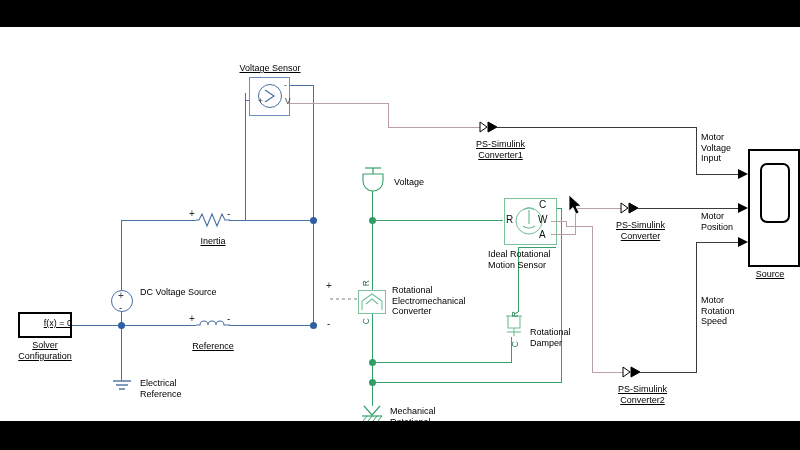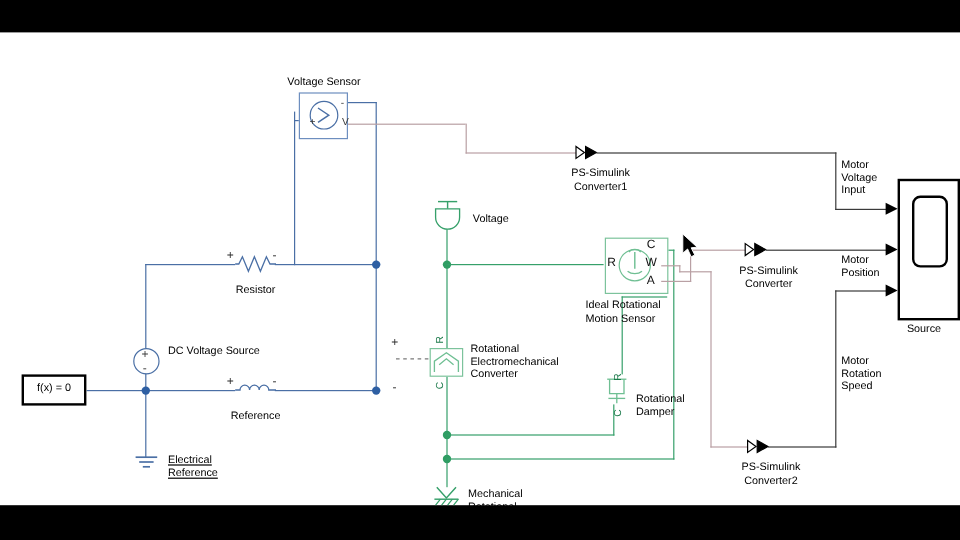--- a/index.html
+++ b/index.html
@@ -24,21 +24,21 @@
   .w.sim{background:#3a3a3a;}
 
   .node{position:absolute;width:7px;height:7px;border-radius:50%;background:#2e5fa3;}
   .node.green{background:#2f9d63;}
 
   
   .lbl{
     position:absolute;color:#000;font-size:9px;line-height:10.5px;
     font-family:"Liberation Sans", sans-serif;white-space:pre;
   }
-  .lbl.c{text-align:center;}
+  .lbl.c{text-align:center;text-decoration:underline;}
   .port{
     position:absolute;font-size:8.5px;color:#1b1b1b;line-height:8.5px;
     font-family:"Liberation Sans", sans-serif;
   }
   .port.g{color:#1d7a4b;}
   .sign{position:absolute;font-size:10px;color:#2b2b2b;line-height:10px;}
 
   
   .blk{position:absolute;box-sizing:border-box;}
   .blk-el{border:1px solid #6d8ebf;background:#fff;}
@@ -83,43 +83,45 @@
     <div class="w wv" style="left:245px;top:66px;height:128px;"></div>
     <div class="w wv" style="left:313px;top:58px;height:136px;"></div>
     <div class="w wh" style="left:290px;top:58px;width:24px;"></div>
     <div class="w wh" style="left:245px;top:73px;width:15px;"></div>
 
     <div class="node" style="left:118px;top:295px;"></div>
     <div class="node" style="left:310px;top:190px;"></div>
     <div class="node" style="left:310px;top:295px;"></div>
 
     <div class="blk blk-bk" style="left:18px;top:285px;width:54px;height:26px;"></div>
-    <div class="lbl c" style="left:18px;top:291px;width:54px;text-align:center;font-size:9px;">f(x) = 0</div>
+    <div class="lbl c" style="left:18px;top:291px;width:54px;text-align:right;font-size:9px;">f(x) = 0</div>
+    <div class="lbl c" style="left:10px;top:313px;width:70px;text-align:center;">Solver
+Configuration</div>
 
     <svg style="left:110px;top:262px;" width="24" height="24">
       <circle cx="12" cy="12" r="10.5" fill="#fff" stroke="#4a6fa5" stroke-width="1"></circle>
     </svg>
     <div class="sign" style="left:118px;top:264px;color:#3a3a3a;">+</div>
     <div class="sign" style="left:119px;top:276px;color:#3a3a3a;">-</div>
     <div class="lbl" style="left:140px;top:260px;">DC Voltage Source</div>
 
     <svg style="left:109px;top:352px;" width="26" height="18">
       <line x1="4" y1="2" x2="22" y2="2" stroke="#4a6fa5" stroke-width="1.4"></line>
       <line x1="7" y1="6" x2="19" y2="6" stroke="#4a6fa5" stroke-width="1.4"></line>
       <line x1="10" y1="10" x2="16" y2="10" stroke="#4a6fa5" stroke-width="1.4"></line>
     </svg>
-    <div class="lbl" style="left:140px;top:351px;text-decoration:underline;">Electrical
+    <div class="lbl" style="left:140px;top:351px;">Electrical
 Reference</div>
 
     <svg style="left:196px;top:185px;" width="34" height="16">
       <polyline points="0,8 3,8 6,2 11,14 16,2 21,14 26,2 29,8 34,8" fill="none" stroke="#4a6fa5" stroke-width="1.1"></polyline>
     </svg>
     <div class="sign" style="left:189px;top:182px;">+</div>
     <div class="sign" style="left:227px;top:182px;">-</div>
-    <div class="lbl c" style="left:180px;top:209px;width:66px;text-align:center;">Resistor</div>
+    <div class="lbl c" style="left:180px;top:209px;width:66px;text-align:center;">Inertia</div>
 
     <svg style="left:196px;top:290px;" width="34" height="16">
       <path d="M0,8 L4,8 A4,4 0 0 1 12,8 A4,4 0 0 1 20,8 A4,4 0 0 1 28,8 L34,8" fill="none" stroke="#4a6fa5" stroke-width="1.1"></path>
     </svg>
     <div class="sign" style="left:189px;top:287px;">+</div>
     <div class="sign" style="left:227px;top:287px;">-</div>
     <div class="lbl c" style="left:180px;top:314px;width:66px;text-align:center;">Reference</div>
 
     <div class="blk blk-el" style="left:249px;top:50px;width:41px;height:39px;"></div>
     <svg style="left:255px;top:54px;" width="30" height="30">

